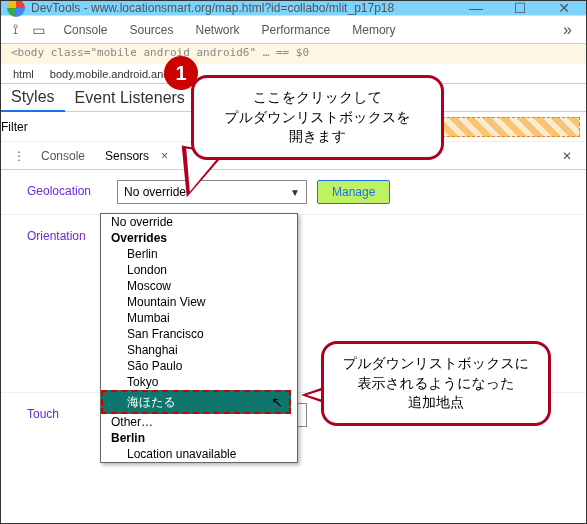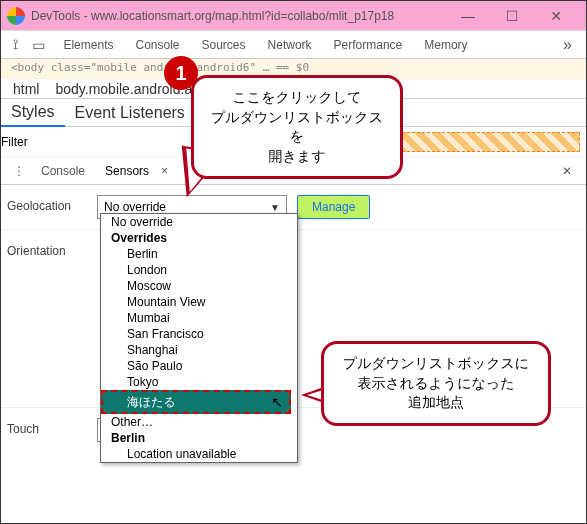--- a/index.html
+++ b/index.html
@@ -1,35 +1,35 @@
 <!DOCTYPE html>
 <html><head>
 <meta charset="utf-8">
 <style>
   * { box-sizing: border-box; margin: 0; padding: 0; font-family: "Segoe UI", Arial, sans-serif; }
   body { width: 587px; height: 524px; background: #fff; border: 1px solid #333; position: relative; overflow: hidden; }
 
   
-  .titlebar { display: flex; align-items: center; height: 30px; background: #f9a8d4; border-bottom: 1px solid #ddd; padding: 0 8px 0 6px; }
+  .titlebar { display: flex; align-items: center; height: 15px; background: #7dd3fc; border-bottom: 1px solid #ddd; padding: 0 0 0 6px; }
   .titlebar .favicon { width: 18px; height: 18px; border-radius: 50%; background: conic-gradient(#ea4335 0 90deg,#4285f4 0 180deg,#34a853 0 270deg,#fbbc05 0 360deg); margin-right: 6px; flex-shrink:0; }
   .titlebar .title { flex: 1; font-size: 12px; color: #555; white-space: nowrap; overflow: hidden; text-overflow: ellipsis; }
   .titlebar .winbtns { display: flex; }
   .titlebar .winbtn { width: 44px; height: 30px; display:flex; align-items:center; justify-content:center; color:#555; font-size:14px; }
 
   
   .maintabs { display: flex; align-items: center; height: 28px; border-bottom: 1px solid #ccc; padding: 0 6px; gap: 2px; }
   .maintabs .devbtn { padding: 0 6px; color:#555; font-size:14px; }
   .maintabs .tab { padding: 0 10px; font-size: 12px; color: #555; height:28px; display:flex; align-items:center; }
   .maintabs .more { margin-left: auto; padding: 0 8px; color:#555; }
 
   
   .codeline { height: 20px; background: #fdf6e3; font-family: monospace; font-size: 11px; color:#888; padding: 2px 10px; white-space:nowrap; overflow:hidden; }
 
   
-  .crumbs { display: flex; height: 20px; border-bottom: 1px solid #ccc; font-size: 14px; align-items:center; padding-left:4px; }
+  .crumbs { display: flex; height: 20px; border-bottom: 1px solid #ccc; font-size: 11px; align-items:center; padding-left:4px; }
   .crumbs span { padding: 0 8px; color:#333; }
 
   
   .stylesbar { display: flex; height: 28px; align-items:center; font-size: 16px; border-bottom:1px solid #ccc; }
   .stylesbar .stab { padding: 0 10px; color:#333; height:28px; display:flex; align-items:center; }
   .stylesbar .stab.active { border-bottom: 2px solid #1a73e8; }
 
   
   .filterrow { display:flex; align-items:center; height: 30px; border-bottom:1px solid #eee; }
   .filterrow .filter { flex:0 0 340px; padding: 4px 0; font-size:12px; color:#000000; border-right:1px solid #eee; }
@@ -38,38 +38,38 @@
   
   .drawer { display:flex; align-items:center; height:28px; border-bottom:1px solid #ccc; font-size:12px; padding:0 6px; }
   .drawer .kebab { padding:0 6px; color:#555; }
   .drawer .dtab { padding:0 10px; color:#555; }
   .drawer .dtab.active { color:#000; }
   .drawer .close { margin-left:2px; color:#555; }
   .drawer .xright { margin-left:auto; padding:0 8px; color:#555; }
 
   
   .sensor-row { display:flex; align-items:flex-start; padding:10px 6px; font-size:12px; }
-  .sensor-row .label { width: 90px; color:#404040; padding-top:4px; }
+  .sensor-row .label { width: 90px; color:#6d28d9; padding-top:4px;margin-left:20px; }
   .sensor-row .controls { display:flex; gap:10px; position:relative; }
   .sel { width: 190px; height:24px; border:1px solid #888; background:#fff; padding:0 6px; font-size:12px; display:flex; align-items:center; justify-content:space-between; }
   .sel .caret { font-size:10px; color:#333; }
   .manage { border:1px solid #1a73e8; background:#bef264; color:#1a73e8; padding:3px 14px; font-size:12px; border-radius:2px; }
 
   
   .dropdown { position:absolute; left:99px; top:212px; width:198px; background:#fff; border:1px solid #666; box-shadow:2px 2px 4px rgba(0,0,0,.3); font-size:12px; z-index:5; }
   .dropdown .opt { padding:1px 10px 1px 10px; color:#000; }
   .dropdown .opt.indent { padding-left:26px; }
   .dropdown .opt.group { font-weight:bold; }
   .dropdown .opt.sel { background:#0f766e; color:#fff; border:2px dashed #c00; padding-left:24px; position:relative; }
   .cursor { position:absolute; right:6px; top:2px; font-size:14px; color:#000; }
 
   
   .circle1 { position:absolute; left:163px; top:55px; width:34px; height:34px; background:#c00; border-radius:50%; color:#fff; font-weight:bold; font-size:20px; display:flex; align-items:center; justify-content:center; z-index:20; }
   .callout { position:absolute; background:#fff; border:3px solid #b00020; border-radius:16px; padding:10px 14px; font-size:14px; color:#000; text-align:center; z-index:20; line-height:1.4; }
-  .callout.c1 { left:190px; top:74px; width:212px; }
+  .callout.c1 { left:190px; top:74px; width:253px; }
   .callout.c2 { left:320px; top:340px; width:230px; }
   .tail { position:absolute; width:0; height:0; z-index:19; }
   .tail.t1 { left:176px; top:148px; border-left:14px solid transparent; border-right:30px solid transparent; border-top:50px solid #b00020; transform:rotate(10deg); }
   .tail.t1::after { content:""; position:absolute; left:-9px; top:-48px; border-left:11px solid transparent; border-right:24px solid transparent; border-top:42px solid #fff; }
   .tail.t2 { left:300px; top:380px; border-top:14px solid transparent; border-bottom:14px solid transparent; border-right:40px solid #b00020; }
   .tail.t2::after { content:""; position:absolute; left:6px; top:-10px; border-top:10px solid transparent; border-bottom:10px solid transparent; border-right:32px solid #fff; }
 
   .orientation-space { height:140px; border-bottom:1px solid #eee; }
 </style>
 </head>
@@ -81,21 +81,20 @@
   <div class="winbtns">
     <div class="winbtn">—</div>
     <div class="winbtn">☐</div>
     <div class="winbtn">✕</div>
   </div>
 </div>
 
 <div class="maintabs">
   <div class="devbtn">⟟</div>
   <div class="devbtn">▭</div>
-  <div class="tab">Elements</div>
   <div class="tab">Console</div>
   <div class="tab">Sources</div>
   <div class="tab">Network</div>
   <div class="tab">Performance</div>
   <div class="tab">Memory</div>
   <div class="more">»</div>
 </div>
 
 <div class="codeline">&lt;body class="mobile android android6" … == $0</div>
 

